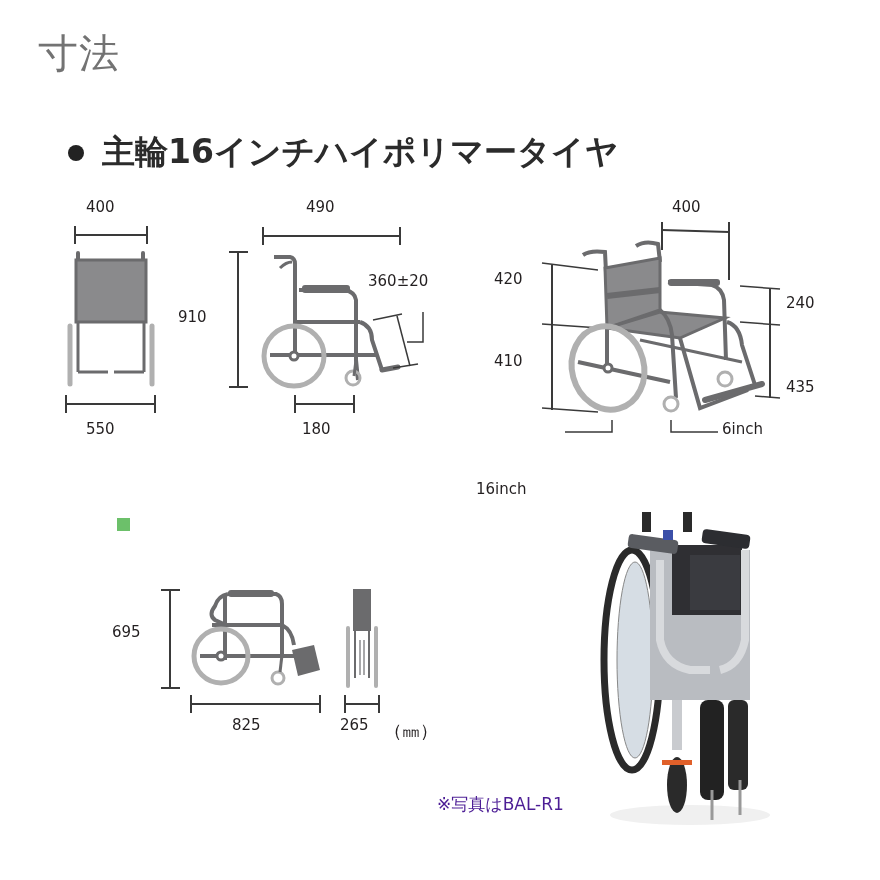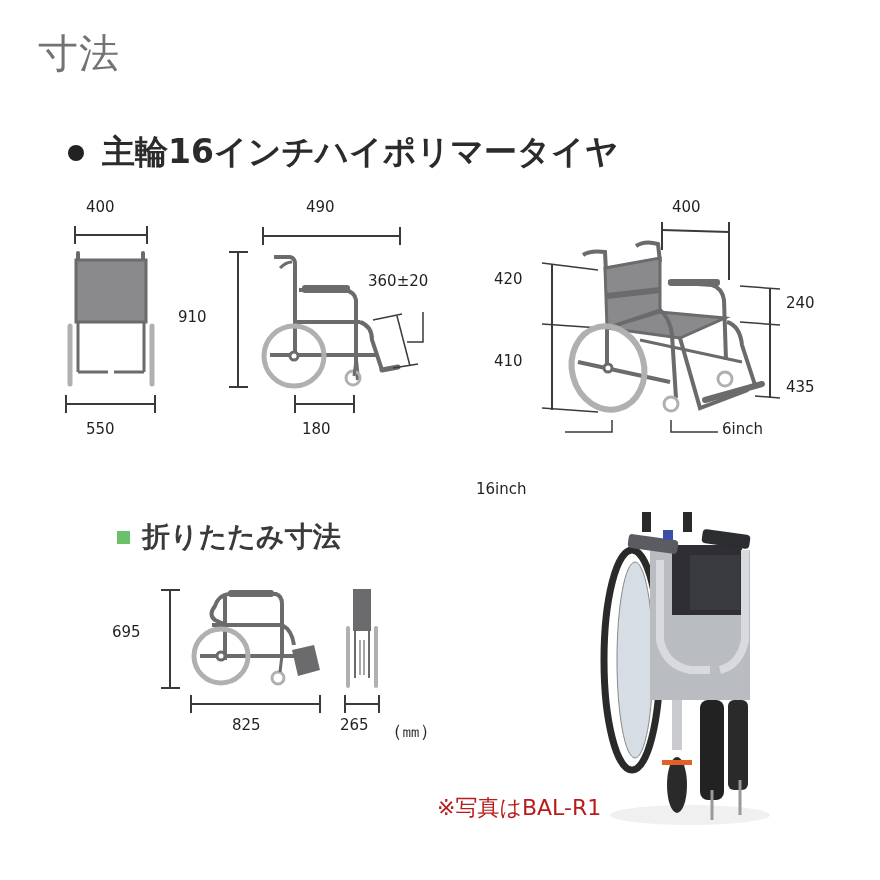--- a/index.html
+++ b/index.html
@@ -6,21 +6,21 @@
   body { width:880px; height:880px; position:relative; overflow:hidden;
          font-family:"DejaVu Sans", "Liberation Sans", sans-serif; color:#231f20; }
   .abs { position:absolute; }
   .title { left:38px; top:26px; font-size:40px; font-weight:400; color:#737373; letter-spacing:1px; }
   .sec1 { left:68px; top:130px; font-size:33px; font-weight:700; color:#2b2b2b; display:flex; align-items:center; }
   .sec1 .bullet { width:16px; height:16px; border-radius:50%; background:#222; margin-right:18px; }
   .sec2 { left:117px; top:518px; font-size:28px; font-weight:700; color:#3a3a3a; display:flex; align-items:center; }
   .sec2 .sq { width:13px; height:13px; background:#6cc06a; margin-right:12px; }
   .num { font-size:15px; color:#231f20; font-weight:400; }
   .unit { font-size:18px; color:#231f20; }
-  .note { font-size:22px; color:#b91c1c;text-align:right; }
+  .note { font-size:17px; color:#4c1d95;text-align:right; }
   svg { position:absolute; left:0; top:0; }
 </style>
 </head>
 <body>
 
 <div class="abs title">寸法</div>
 
 <div class="abs sec1">
   <span class="bullet"></span>
   <span>主輪16インチハイポリマータイヤ</span>
@@ -220,20 +220,19 @@
 <div class="abs num" style="left:672px;top:198px;">400</div>
 <div class="abs num" style="left:494px;top:270px;">420</div>
 <div class="abs num" style="left:494px;top:352px;">410</div>
 <div class="abs num" style="left:786px;top:294px;">240</div>
 <div class="abs num" style="left:786px;top:362px;margin-top:16px;">435</div>
 <div class="abs num" style="left:476px;top:444px;margin-top:36px;">16inch</div>
 <div class="abs num" style="left:722px;top:420px;">6inch</div>
 
 <div class="abs sec2">
   <span class="sq"></span>
-  <span>折りたたみ寸法</span>
 </div>
 <div class="abs num" style="left:112px;top:623px;">695</div>
 <div class="abs num" style="left:232px;top:716px;">825</div>
 <div class="abs num" style="left:340px;top:716px;">265</div>
 <div class="abs unit" style="left:384px;top:719px;">（㎜）</div>
 
 <div class="abs note" style="left:437px;top:793px;">※写真はBAL-R1</div>
 
 </body></html>

